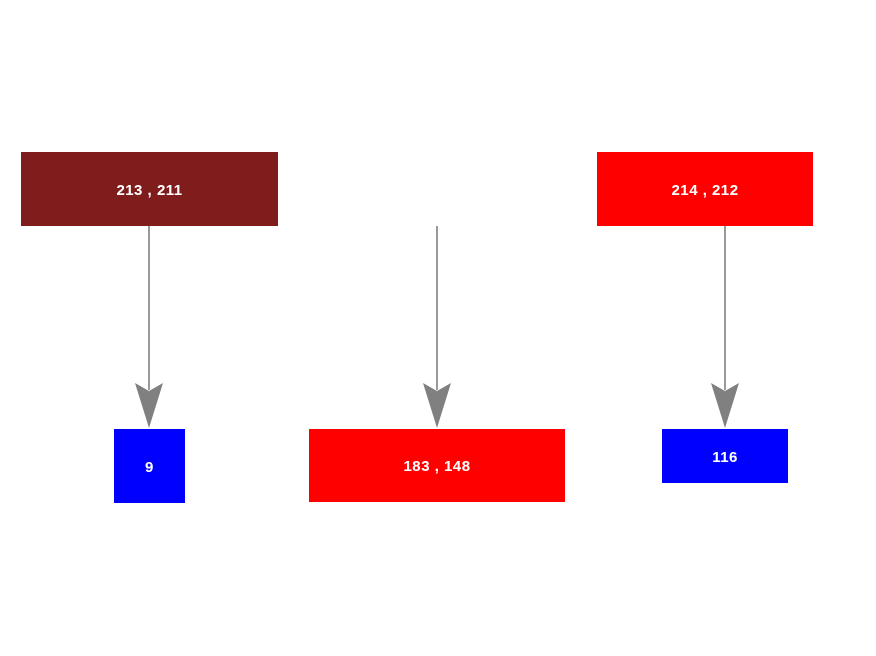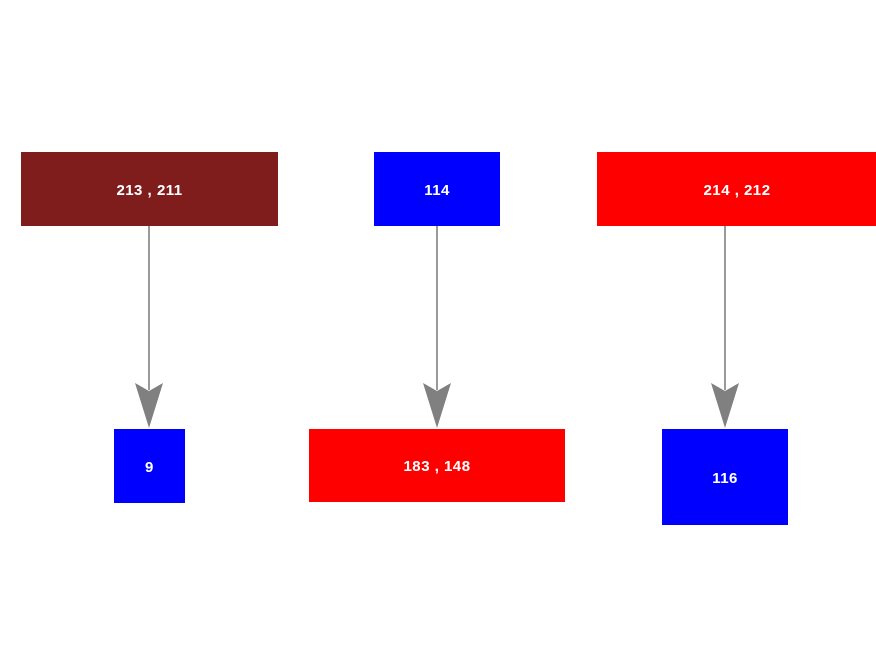--- a/index.html
+++ b/index.html
@@ -32,37 +32,36 @@
     height: 203px;
   }
   .arrow svg {
     display: block;
     width: 100%;
     height: 100%;
   }
   
   #node-top-left      { left: 21px;  top: 152px; width: 257px; height: 74px; }
   #node-top-center    { left: 374px; top: 152px; width: 126px; height: 74px; }
-  #node-top-right     { left: 597px; top: 152px; width: 280px; height: 74px; }
+  #node-top-right     { left: 597px; top: 152px; width: 216px; height: 74px; }
   #node-bottom-left   { left: 114px; top: 429px; width: 71px;  height: 74px; }
   #node-bottom-center { left: 309px; top: 429px; width: 256px; height: 73px; }
-  #node-bottom-right  { left: 662px; top: 429px; width: 126px; height: 96px; }
+  #node-bottom-right  { left: 662px; top: 429px; width: 126px; height: 54px; }
   
   #arrow-left   { left: 132px; top: 226px; }
   #arrow-center { left: 420px; top: 226px; }
   #arrow-right  { left: 708px; top: 226px; }
 </style>
 </head>
 <body>
 
 <div class="stage">
 
   <div class="node" id="node-top-left" style="background-color: #7f1d1d;">213 , 211</div>
 
-  <div class="node" id="node-top-center" style="background-color: rgb(0, 0, 255);">114</div>
 
   <div class="node" id="node-top-right" style="background-color: rgb(255, 0, 0);">214 , 212</div>
 
   <div class="node" id="node-bottom-left" style="background-color: rgb(0, 0, 255);">9</div>
 
   <div class="node" id="node-bottom-center" style="background-color: rgb(255, 0, 0);">183 , 148</div>
 
   <div class="node" id="node-bottom-right" style="background-color: rgb(0, 0, 255);">116</div>
 
   <div class="arrow" id="arrow-left" style="color: rgb(128, 128, 128);">

